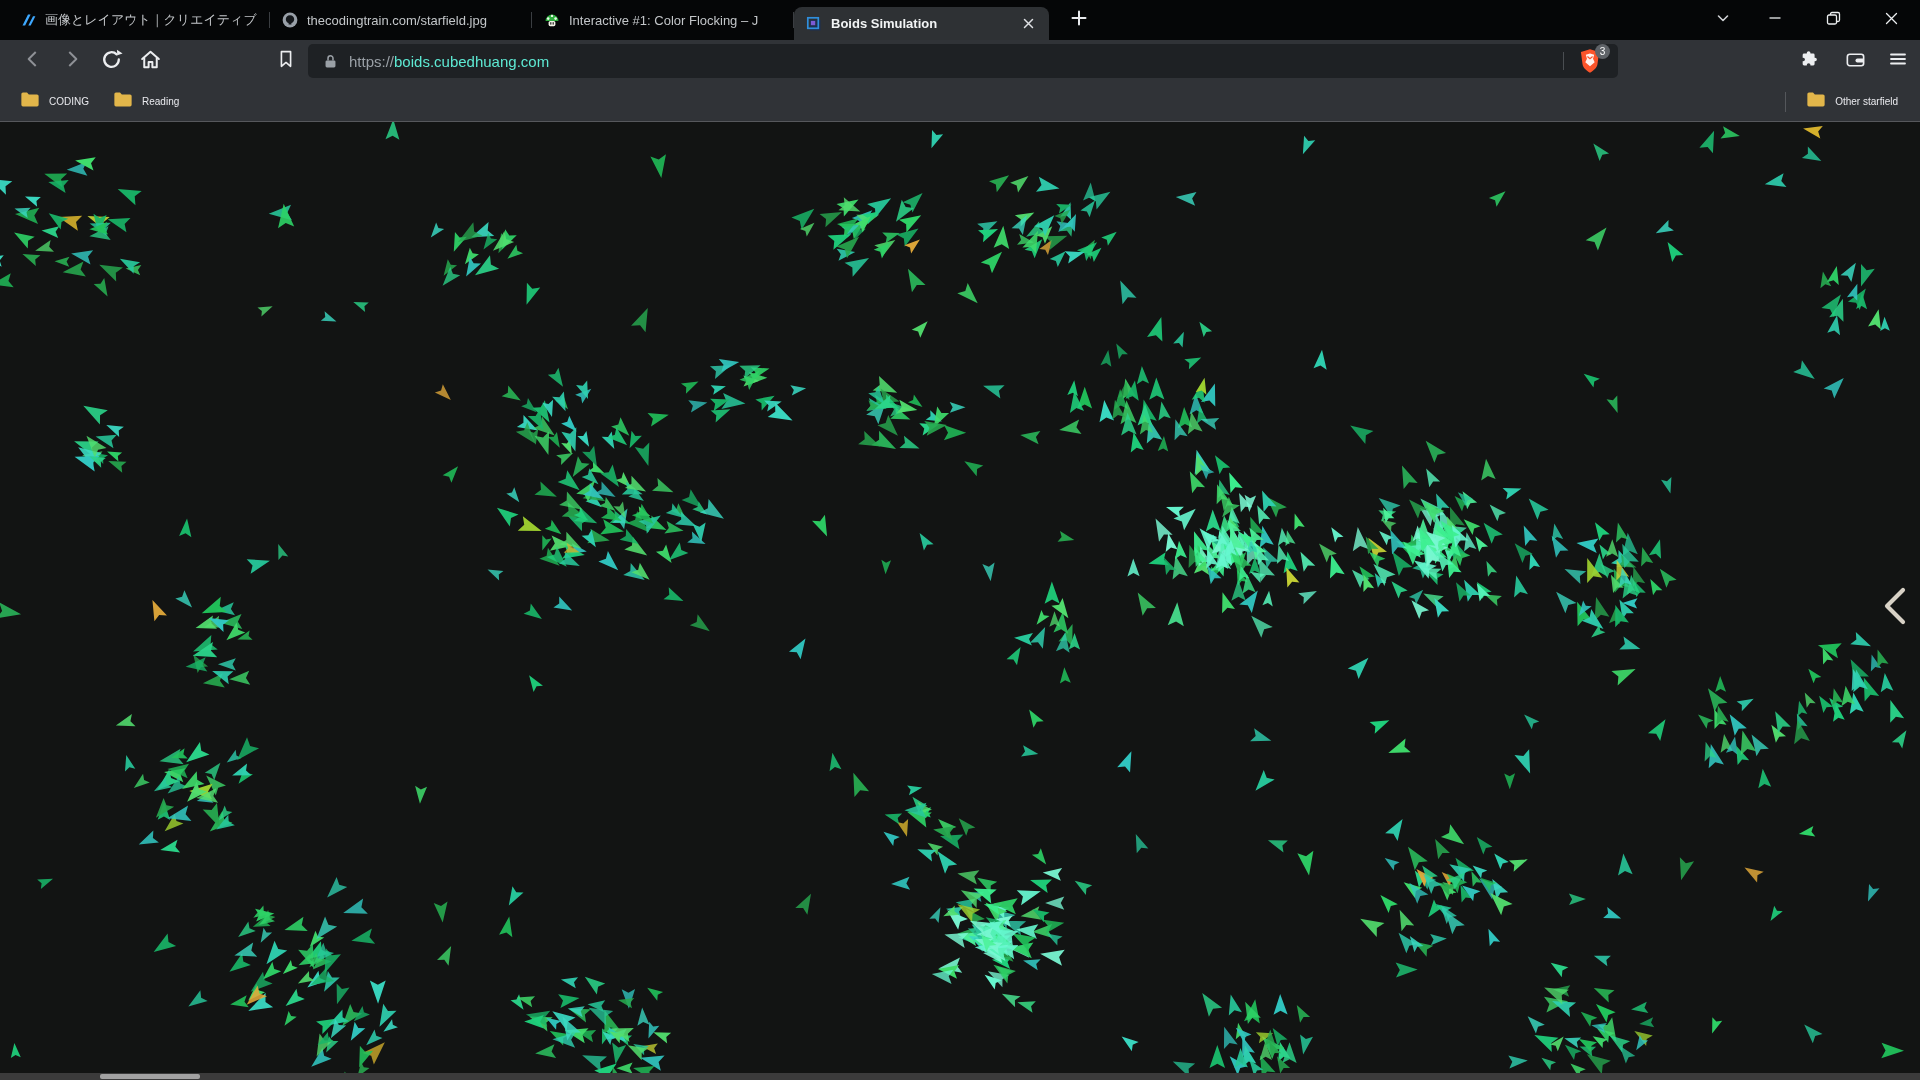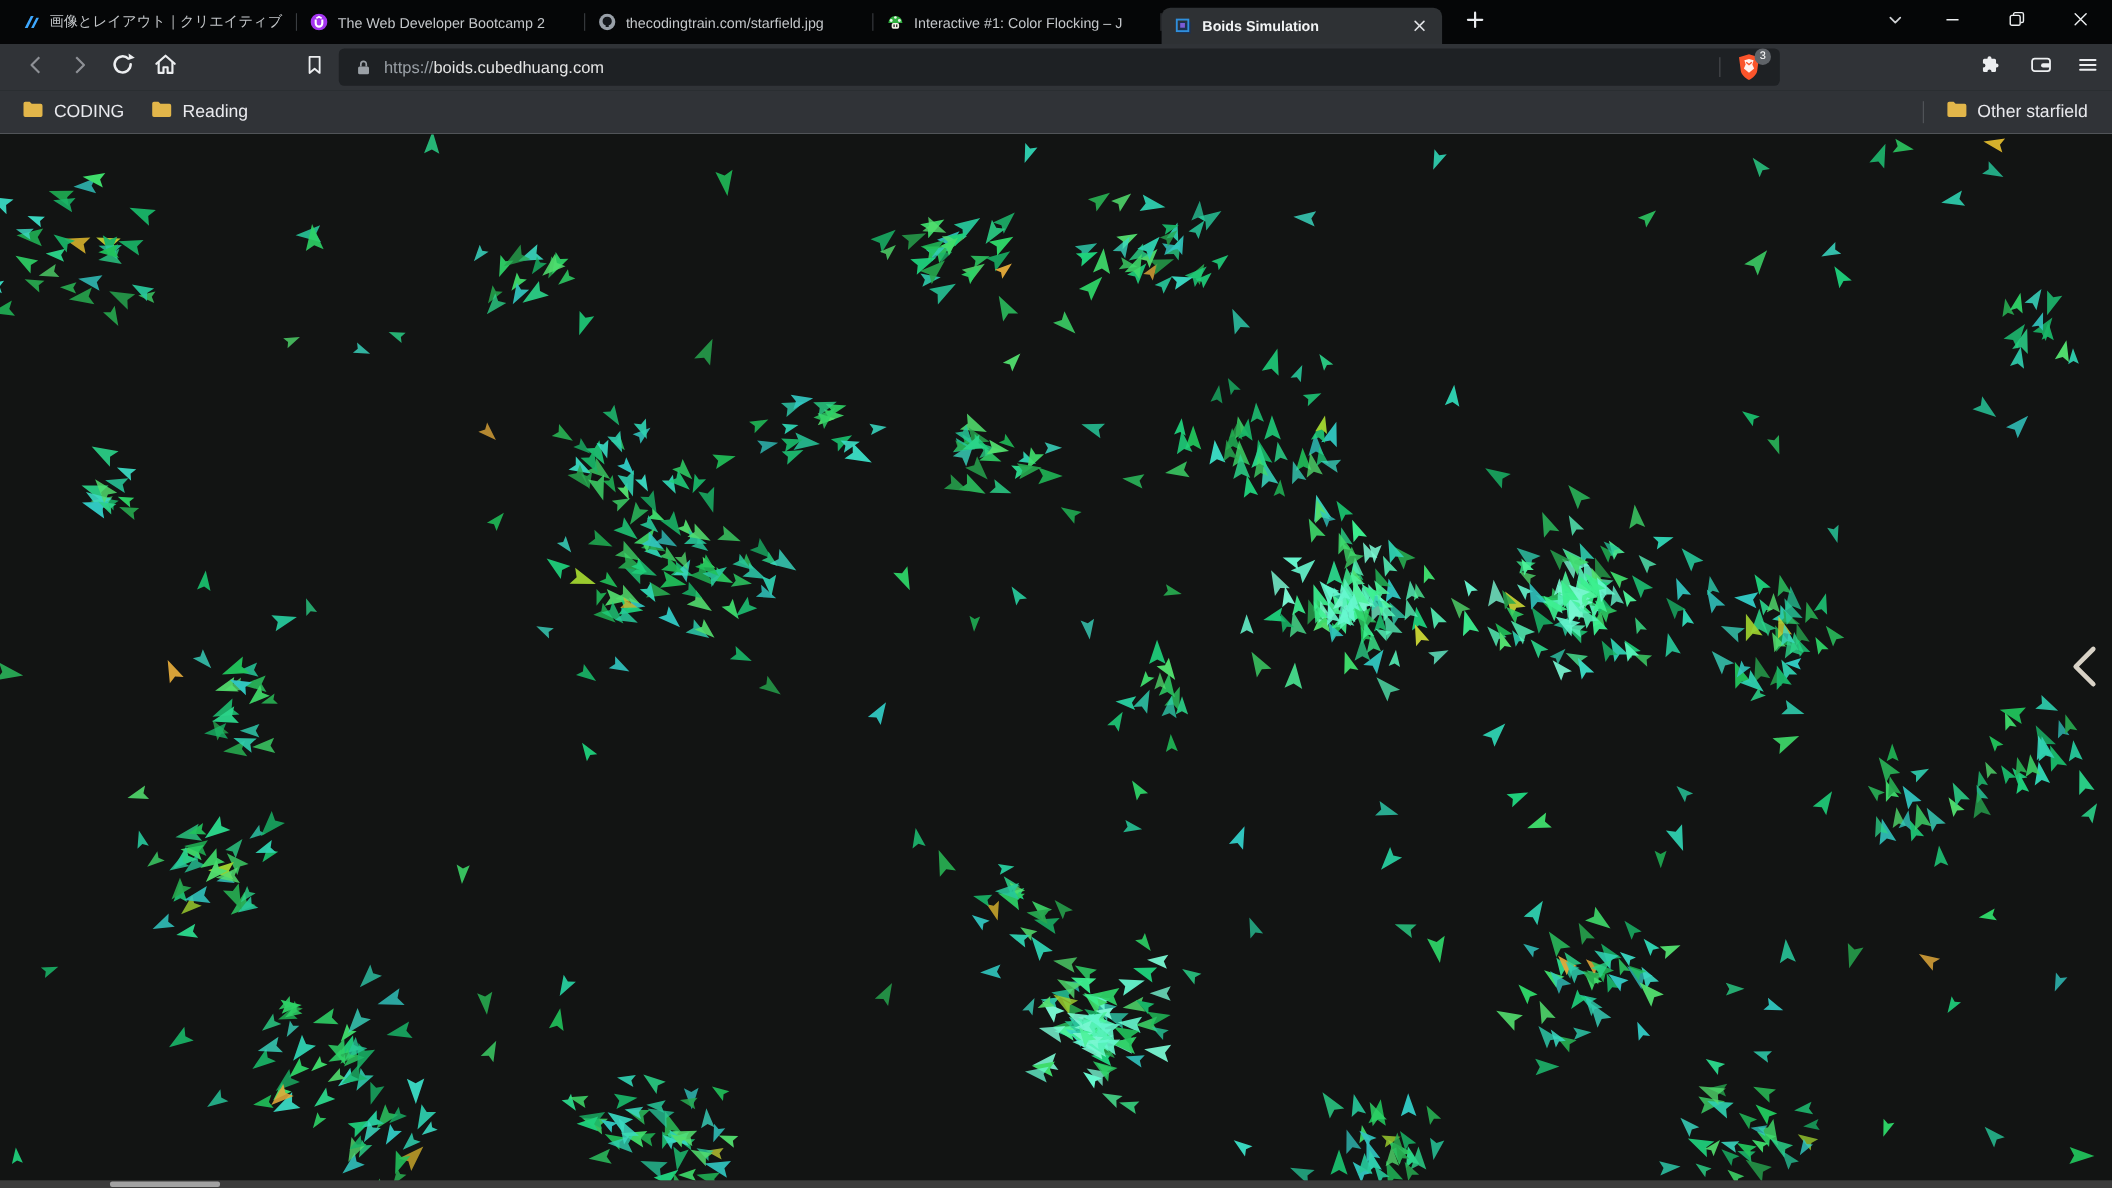--- a/index.html
+++ b/index.html
@@ -22,29 +22,29 @@
   .strip-spacer { flex:1; }
   .tabsearch-btn { display:flex; align-items:center; justify-content:center; width:46px; height:40px; }
   .wc-btn { display:flex; align-items:center; justify-content:center; width:58px; height:40px; }
 
   
   .navbar { position:relative; height:42px; background:#303337; }
   .nav-btn { position:absolute; top:3px; width:36px; height:36px; display:flex; align-items:center; justify-content:center; border-radius:50%; }
   .urlbar { position:absolute; left:308px; right:302px; top:4px; height:34px; background:#1e2124; border-radius:5px; display:flex; align-items:center; padding-left:14px; }
   .url-text { font-size:15px; white-space:nowrap; }
   .scheme { color:#9aa0a6; }
-  .host { color:#e5e5e5; }
+  .host { color:#5eead4; }
   .url-divider { position:absolute; right:54px; top:8px; bottom:8px; width:1px; background:#4a4e52; }
   .shield-wrap { position:absolute; right:14px; top:3px; width:28px; height:28px; }
   .shield-badge { position:absolute; top:-3px; right:-6px; min-width:15px; height:15px; border-radius:8px; background:#5f6368; color:#fff; font-size:10px; line-height:15px; text-align:center; padding:0 3px; }
 
   
   .bookmarksbar { position:relative; display:flex; align-items:center; height:40px; background:#303337; border-bottom:1px solid #56585c; padding:0 10px 0 8px; }
   .bm-item { display:flex; align-items:center; gap:9px; height:28px; padding:0 12px; border-radius:4px; }
-  .bm-label { font-size:16px; color:#e9eaee; white-space:nowrap; }
+  .bm-label { font-size:10px; color:#e9eaee; white-space:nowrap; }
   .bm-spacer { flex:1; }
   .bm-divider { width:1px; height:20px; background:#54575b; margin:0 8px; }
 
   
   .canvas { position:absolute; left:0; right:0; top:122px; bottom:0; background:#121413; overflow:hidden; }
   .canvas svg.boids { position:absolute; left:0; top:0; }
   .panel-chevron { position:absolute; right:6px; top:464px; width:40px; height:44px; display:flex; align-items:center; justify-content:center; }
   .hscrollbar { position:absolute; left:0; right:0; bottom:0; height:7px; background:#3b3b3b; }
   .hscroll-thumb { position:absolute; left:100px; width:100px; top:1px; bottom:1px; background:#a2a2a2; border-radius:2px; }
 </style>
@@ -56,30 +56,20 @@
   <div class="tabstrip">
     <div id="tab-list">
         <div class="tab">
           <span class="fav">
             <svg viewBox="0 0 16 16">
               <path d="M2.5 13.5 L8 2.5 h2.6 L5.1 13.5 Z" fill="#3ea8ff"></path>
               <path d="M8.3 13.5 L13 4.2 h2.4 L10.7 13.5 Z" fill="#3ea8ff"></path>
             </svg>
           </span>
           <span class="tab-title">画像とレイアウト｜クリエイティブコーデ</span>
-        </div>
-        <div class="tab">
-          <span class="fav">
-            <svg viewBox="0 0 16 16">
-              <circle cx="8" cy="8" r="7.6" fill="#a435f0"></circle>
-              <path d="M5 5.8 v3.4 a3 3 0 0 0 6 0 V5.8" stroke="#fff" stroke-width="1.9" fill="none"></path>
-              <path d="M5.6 4.6 L8 3.2 L10.4 4.6" stroke="#fff" stroke-width="1.5" fill="none"></path>
-            </svg>
-          </span>
-          <span class="tab-title">The Web Developer Bootcamp 2</span>
         </div>
         <div class="tab">
           <span class="fav">
             <svg viewBox="0 0 16 16">
               <circle cx="8" cy="8" r="7.4" fill="#99a0a8"></circle>
               <path d="M8 3.2 c-2.6 0 -4.2 1.9 -4.2 4.1 c0 2.4 1.9 3.6 2.8 3.6 v1.6 h2.8 v-1.6 c0.9 0 2.8-1.2 2.8-3.6 c0-2.2-1.6-4.1-4.2-4.1 Z" fill="#15181c"></path>
             </svg>
           </span>
           <span class="tab-title">thecodingtrain.com/starfield.jpg</span>
         </div>

